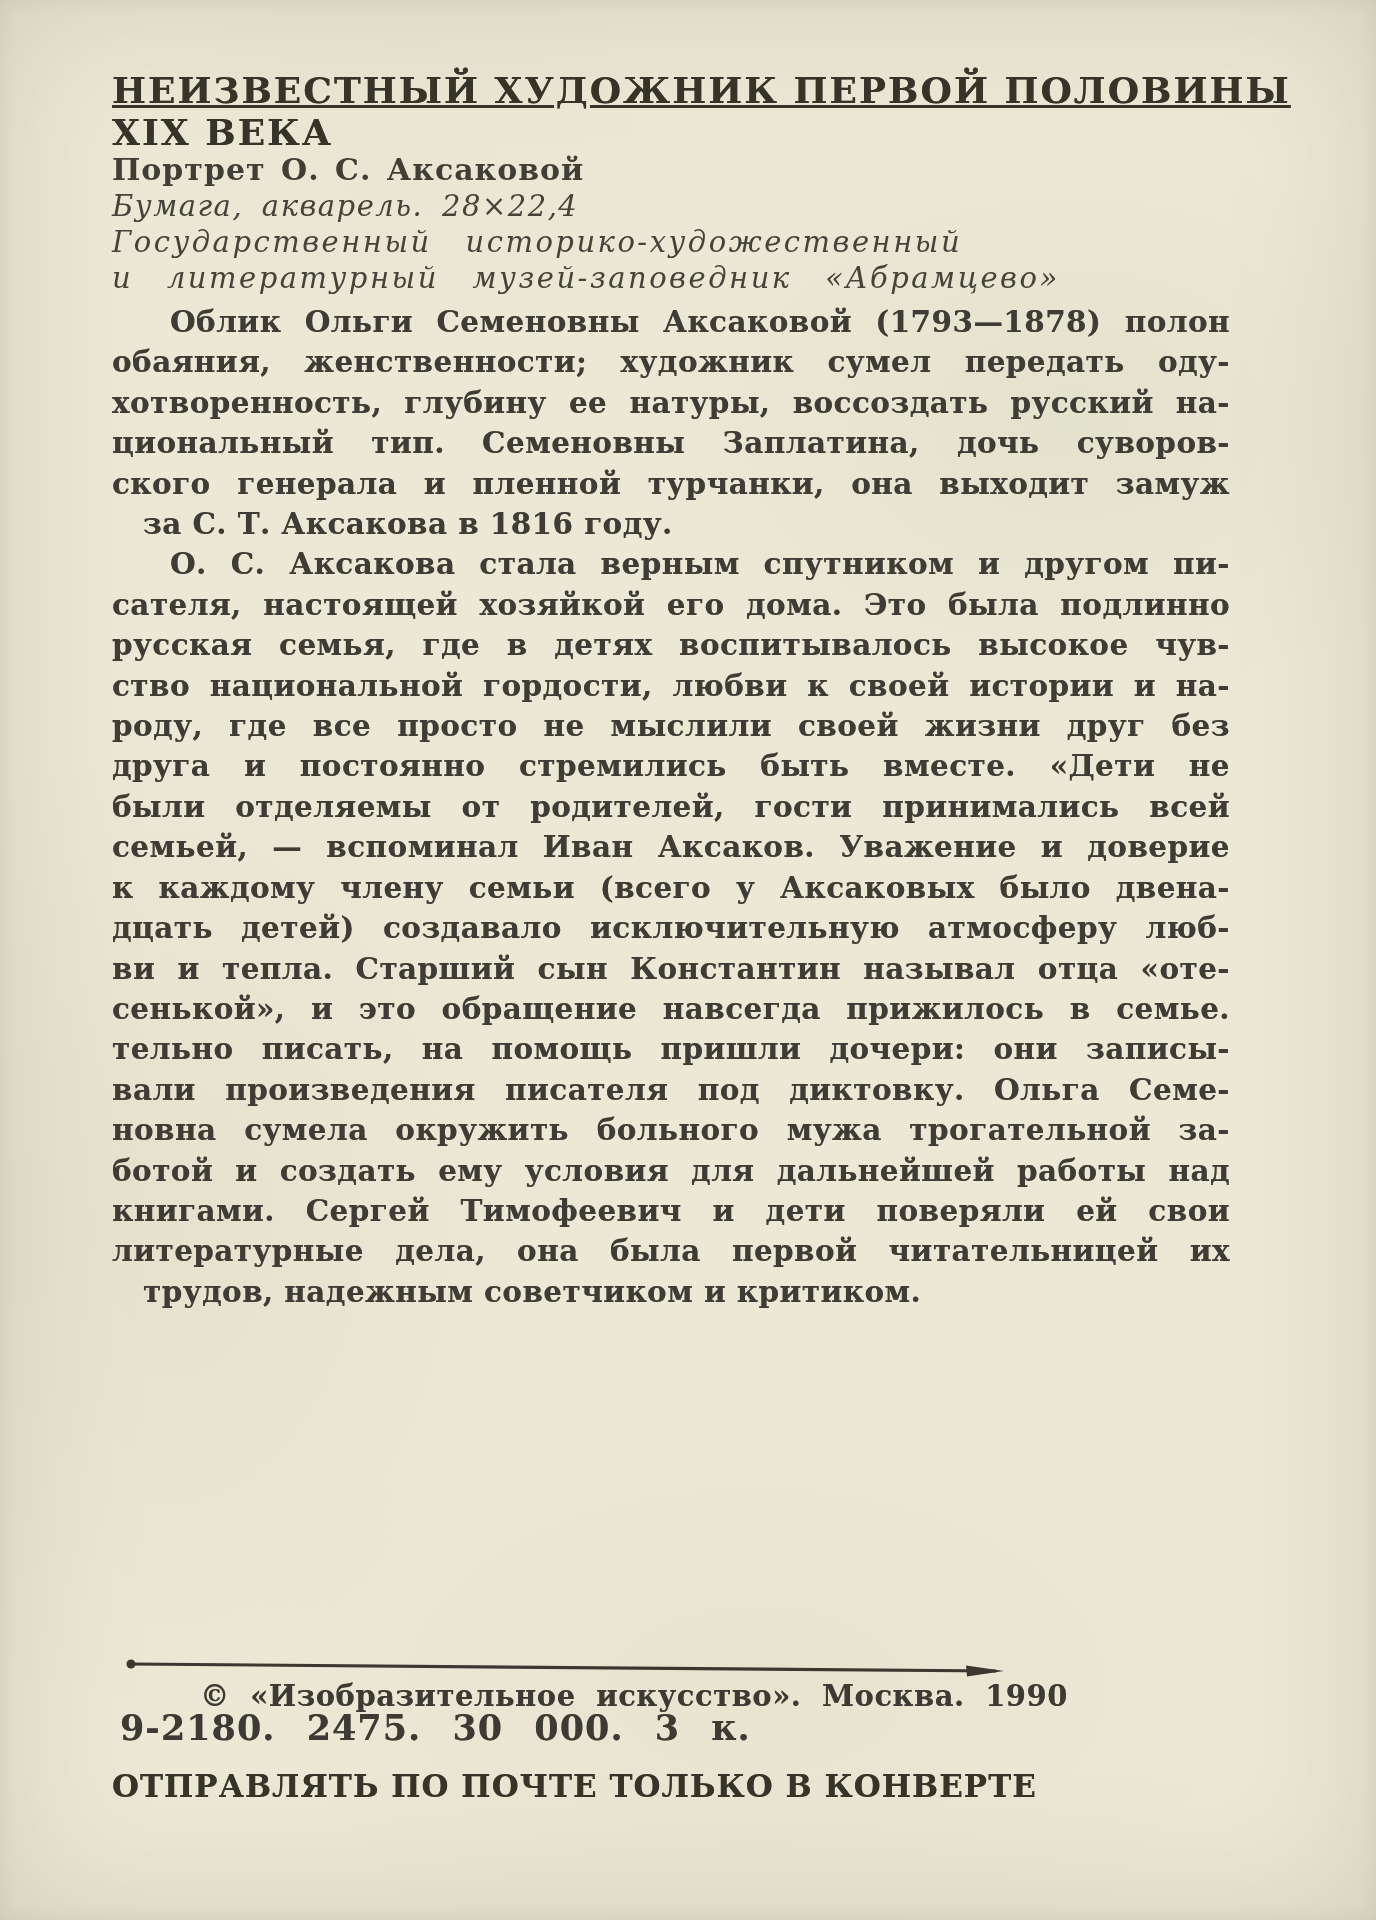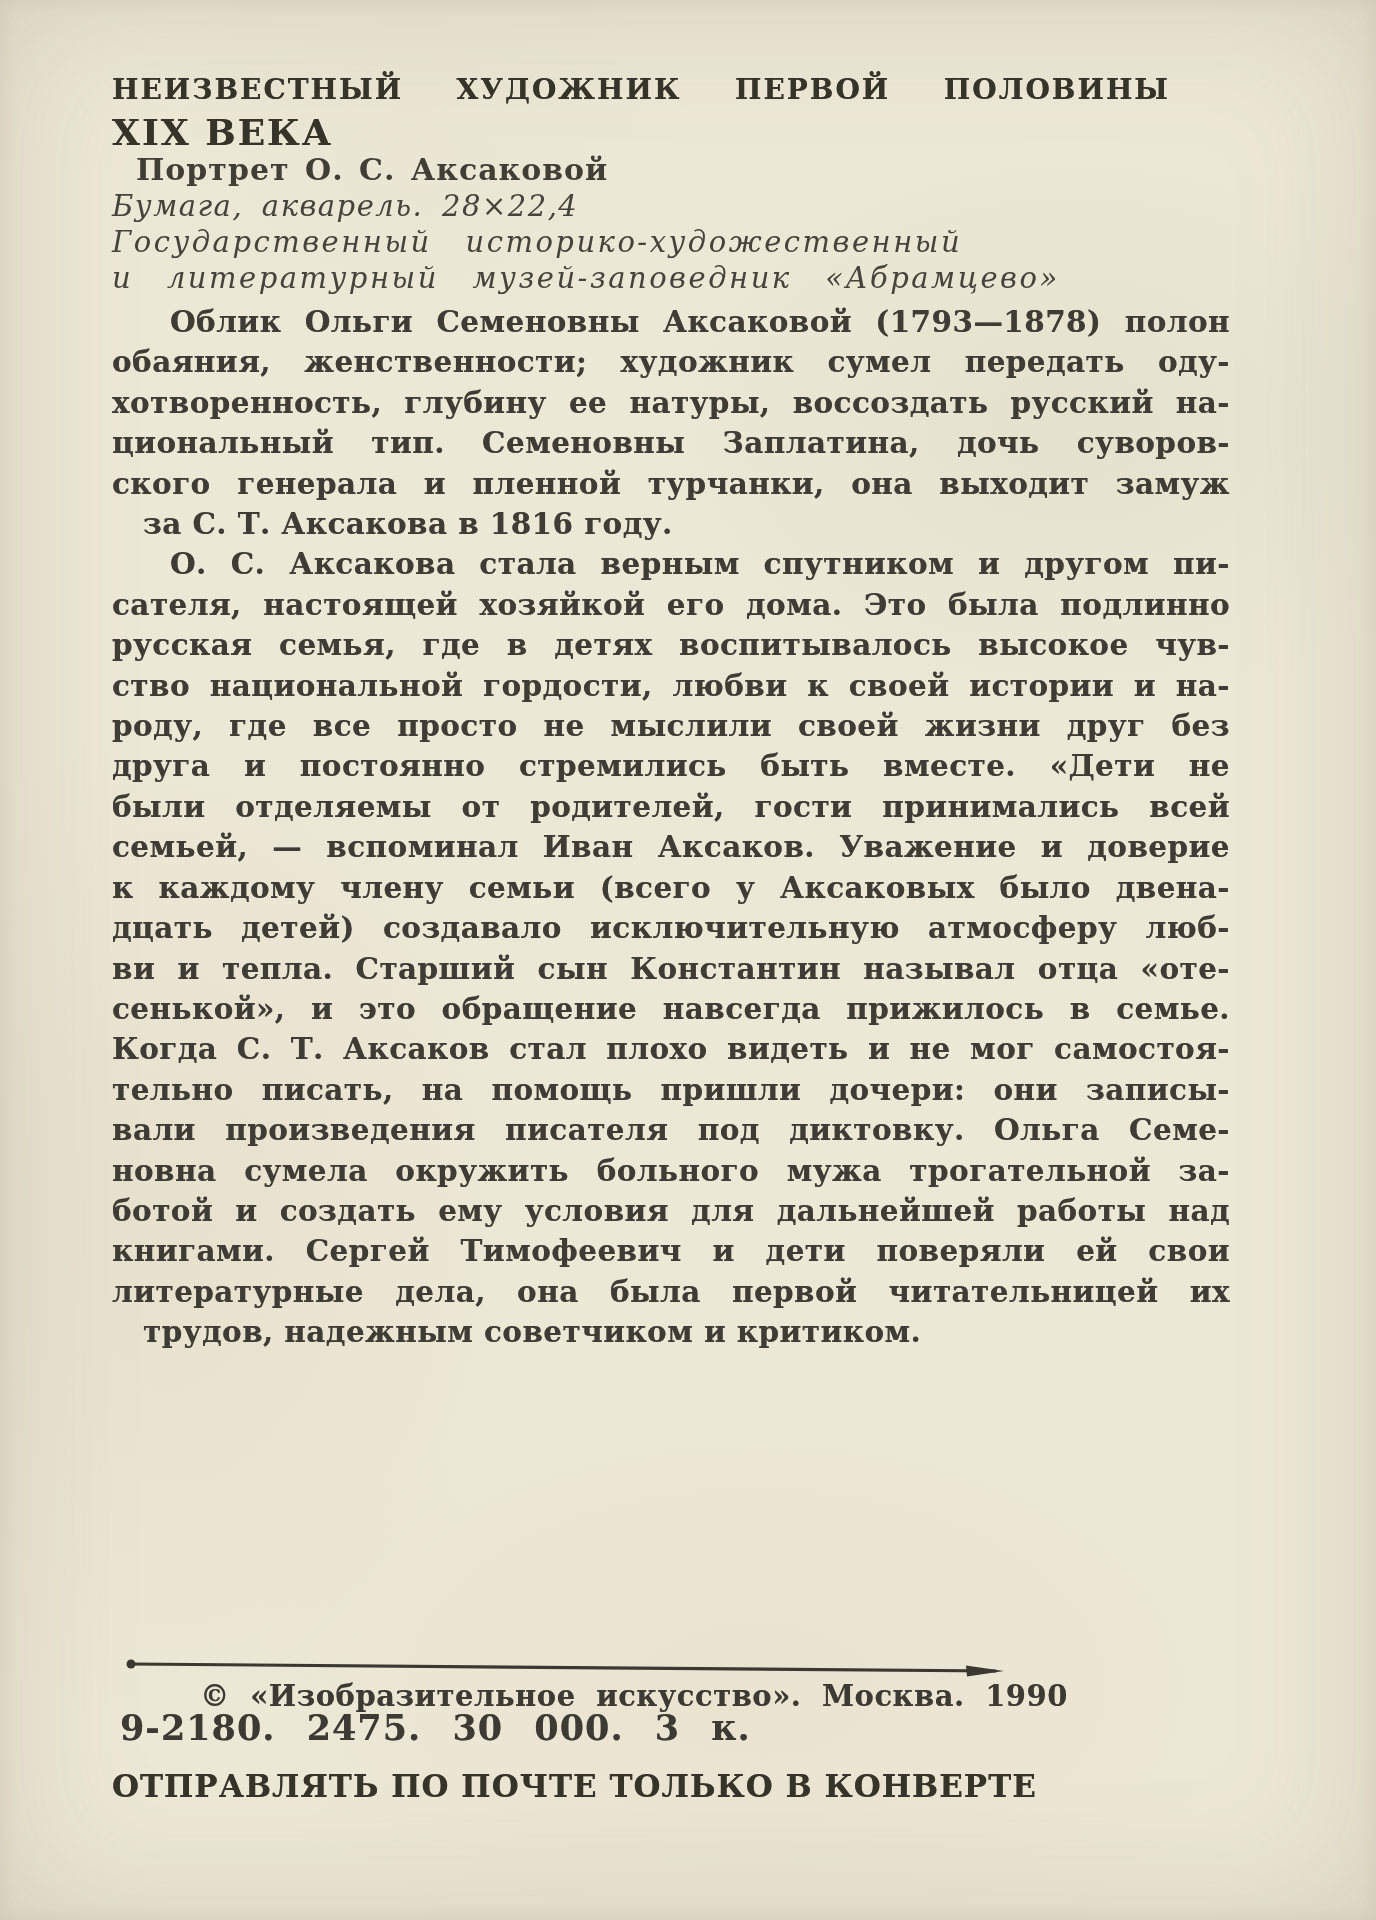--- a/index.html
+++ b/index.html
@@ -13,34 +13,35 @@
       radial-gradient(ellipse 700px 400px at 55% 88%, rgba(220,215,190,0.25), transparent 75%),
       radial-gradient(ellipse 400px 300px at 30% 8%,  rgba(231,228,208,0.5), transparent 70%),
       #ece8d6;
     box-shadow: inset 0 0 140px rgba(125,117,88,0.22), inset 0 0 18px rgba(125,117,88,0.12);
     overflow:hidden;
     font-family:"DejaVu Serif","Liberation Serif",serif;
     color:#3e3c34;
   }
   .colophon{position:absolute;left:112px;top:70px;width:1058px;}
   .title-line{
-    font-size:28px;font-weight:700;letter-spacing:2px;color:#363428;
+    font-size:36px;font-weight:700;letter-spacing:2px;color:#363428;
     height:44px;line-height:40px;
     text-align:justify;text-align-last:justify;
     white-space:nowrap;
     text-shadow:0 0 0.5px rgba(54,52,40,0.6);
+    text-decoration:underline;
   }
   .title-line2{
     font-size:36px;font-weight:700;letter-spacing:2px;color:#363428;
     height:37px;line-height:37px;text-align:left;
     text-shadow:0 0 0.5px rgba(54,52,40,0.6);
   }
   .subtitle{
     font-size:30px;font-weight:600;letter-spacing:1px;word-spacing:4px;
-    height:37px;line-height:37px;color:#403e35;margin-left:24px;
+    height:37px;line-height:37px;color:#403e35;
   }
   .medium-line{
     font-size:29px;font-style:italic;font-weight:500;letter-spacing:1.5px;word-spacing:8px;
     height:36px;line-height:36px;color:#45433a;
   }
   .museum-line{
     font-size:29px;font-style:italic;font-weight:500;letter-spacing:2.5px;word-spacing:22px;
     height:36px;line-height:36px;color:#45433a;
   }
   .body-text{position:absolute;left:112px;top:302px;width:1118px;}
@@ -102,21 +103,20 @@
     <div class="bline">русская семья, где в детях воспитывалось высокое чув-</div>
     <div class="bline">ство национальной гордости, любви к своей истории и на-</div>
     <div class="bline">роду, где все просто не мыслили своей жизни друг без</div>
     <div class="bline">друга и постоянно стремились быть вместе. «Дети не</div>
     <div class="bline">были отделяемы от родителей, гости принимались всей</div>
     <div class="bline">семьей, — вспоминал Иван Аксаков. Уважение и доверие</div>
     <div class="bline">к каждому члену семьи (всего у Аксаковых было двена-</div>
     <div class="bline">дцать детей) создавало исключительную атмосферу люб-</div>
     <div class="bline">ви и тепла. Старший сын Константин называл отца «оте-</div>
     <div class="bline">сенькой», и это обращение навсегда прижилось в семье.</div>
-    <div class="bline">Когда С. Т. Аксаков стал плохо видеть и не мог самостоя-</div>
     <div class="bline">тельно писать, на помощь пришли дочери: они записы-</div>
     <div class="bline">вали произведения писателя под диктовку. Ольга Семе-</div>
     <div class="bline">новна сумела окружить больного мужа трогательной за-</div>
     <div class="bline">ботой и создать ему условия для дальнейшей работы над</div>
     <div class="bline">книгами. Сергей Тимофеевич и дети поверяли ей свои</div>
     <div class="bline">литературные дела, она была первой читательницей их</div>
     <div class="bline lastline">трудов, надежным советчиком и критиком.</div>
   </div>
 
   <svg class="footer-rule" width="890" height="22" viewBox="0 0 890 22">

